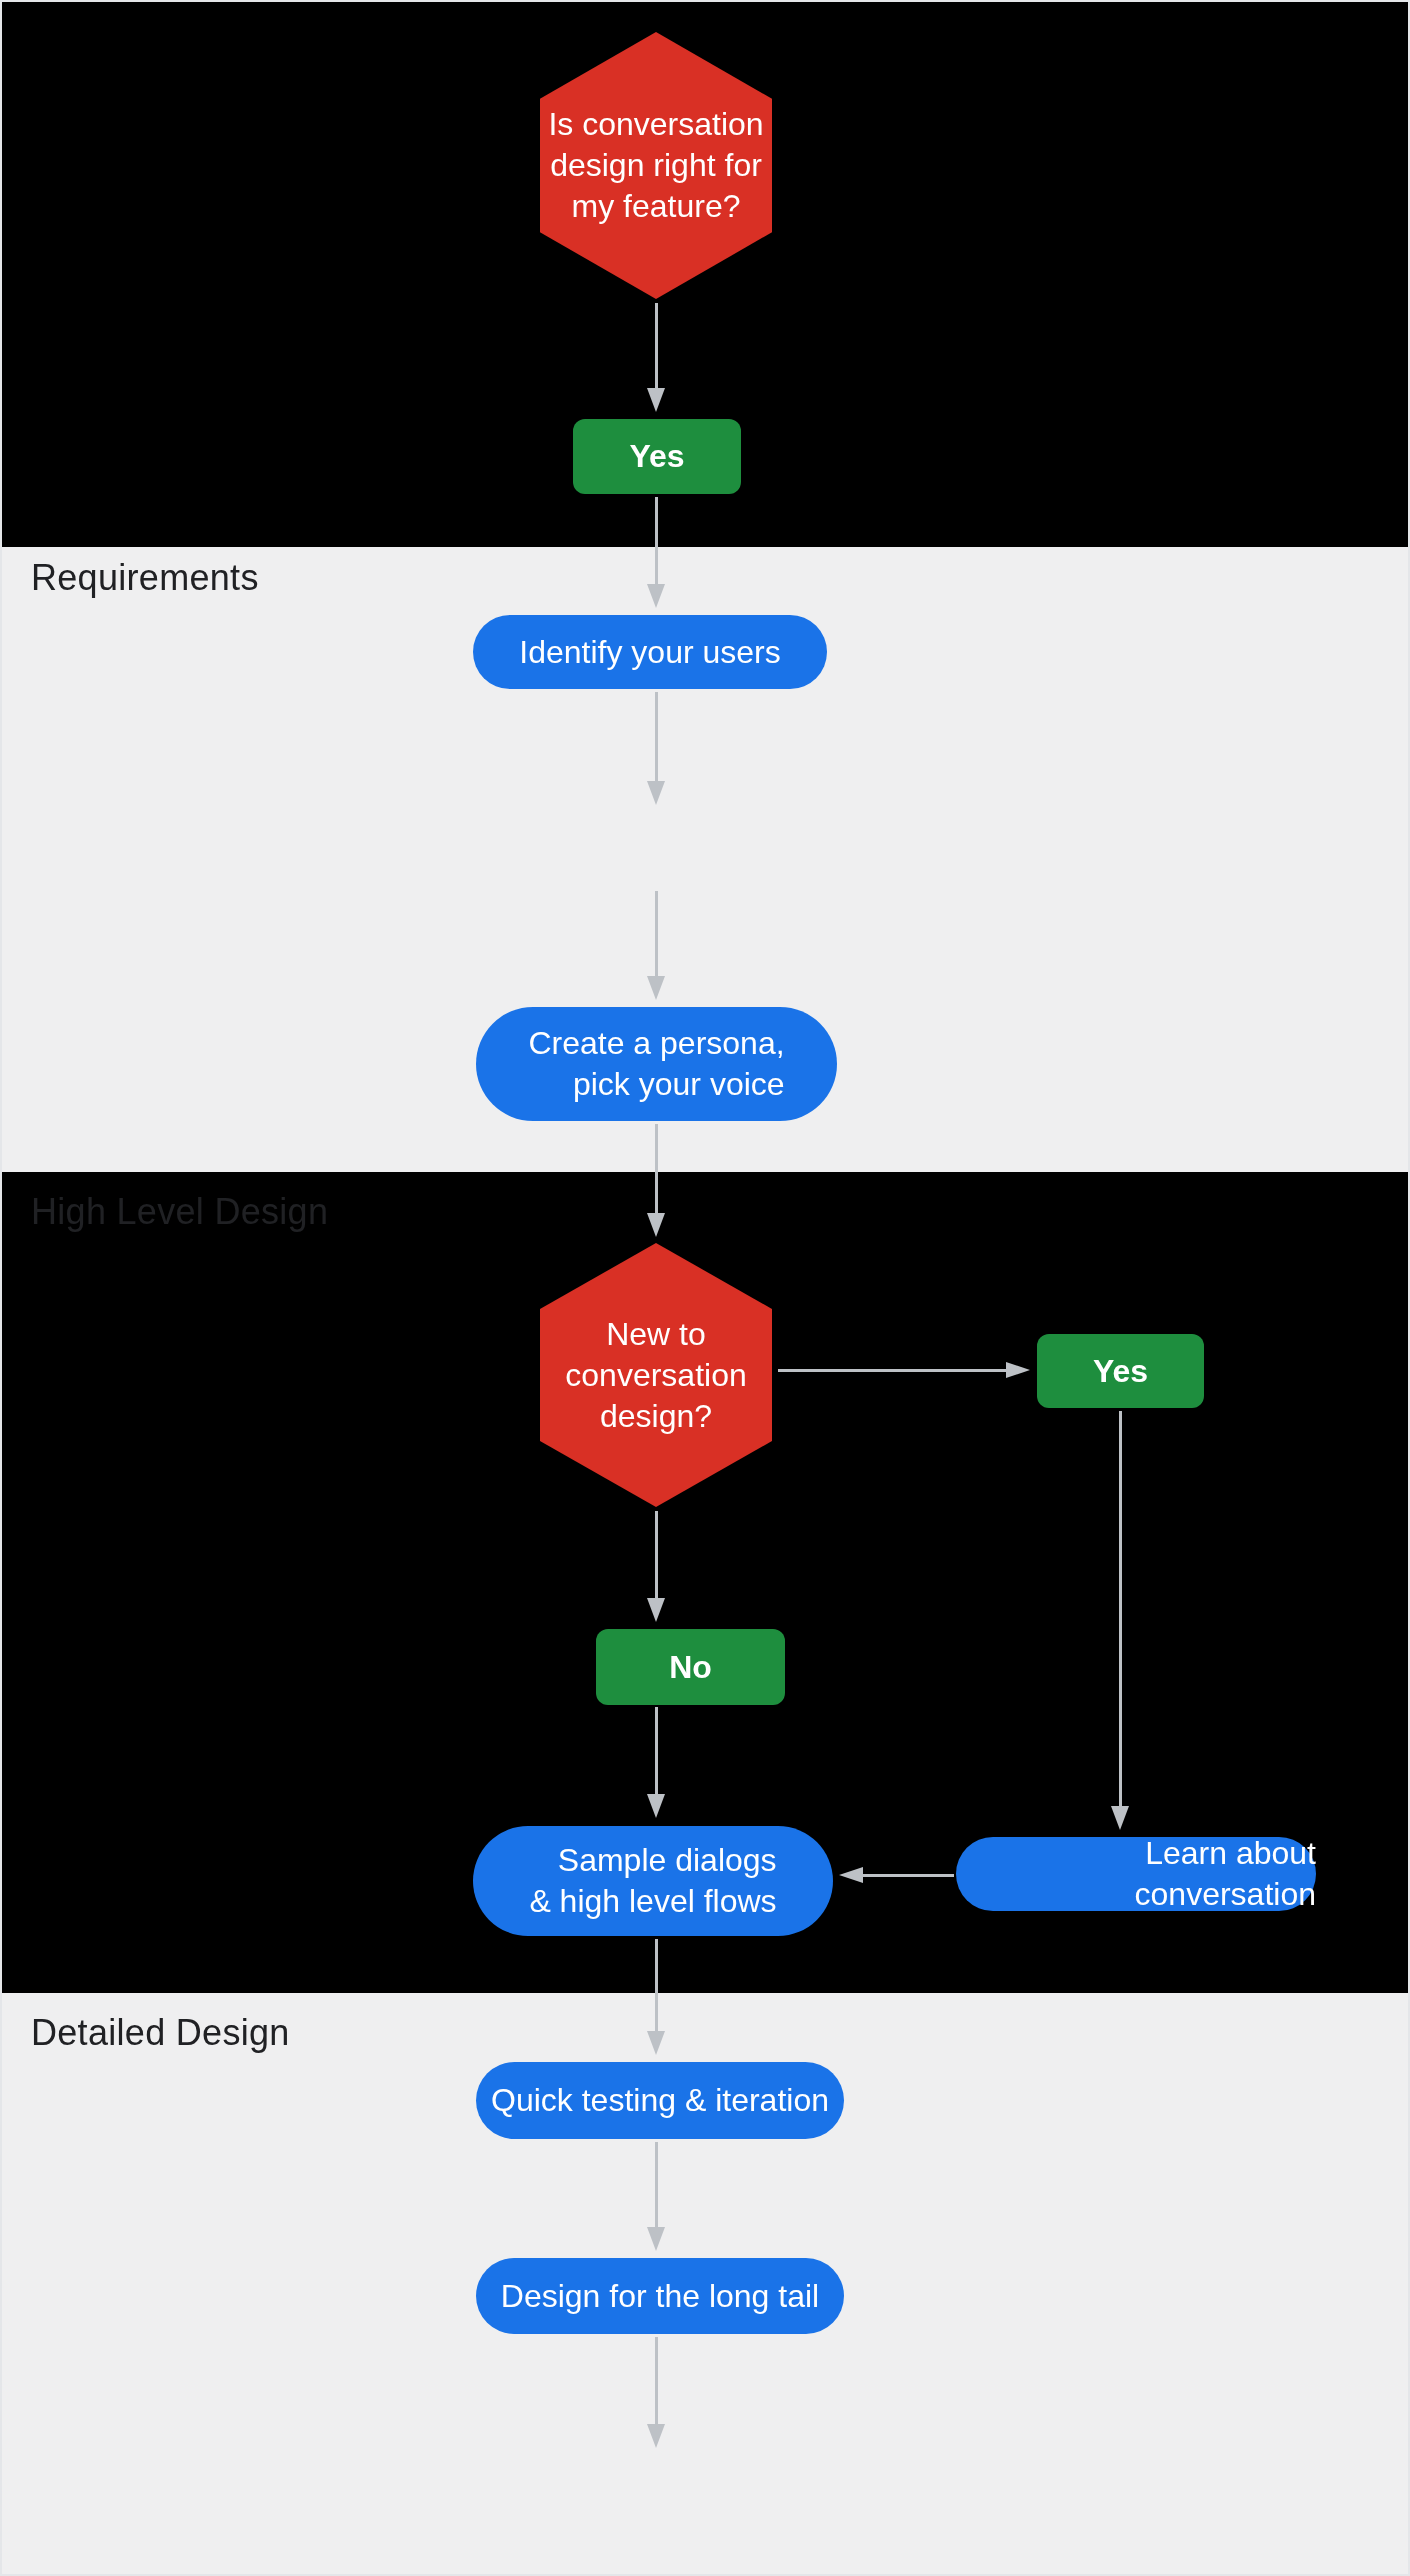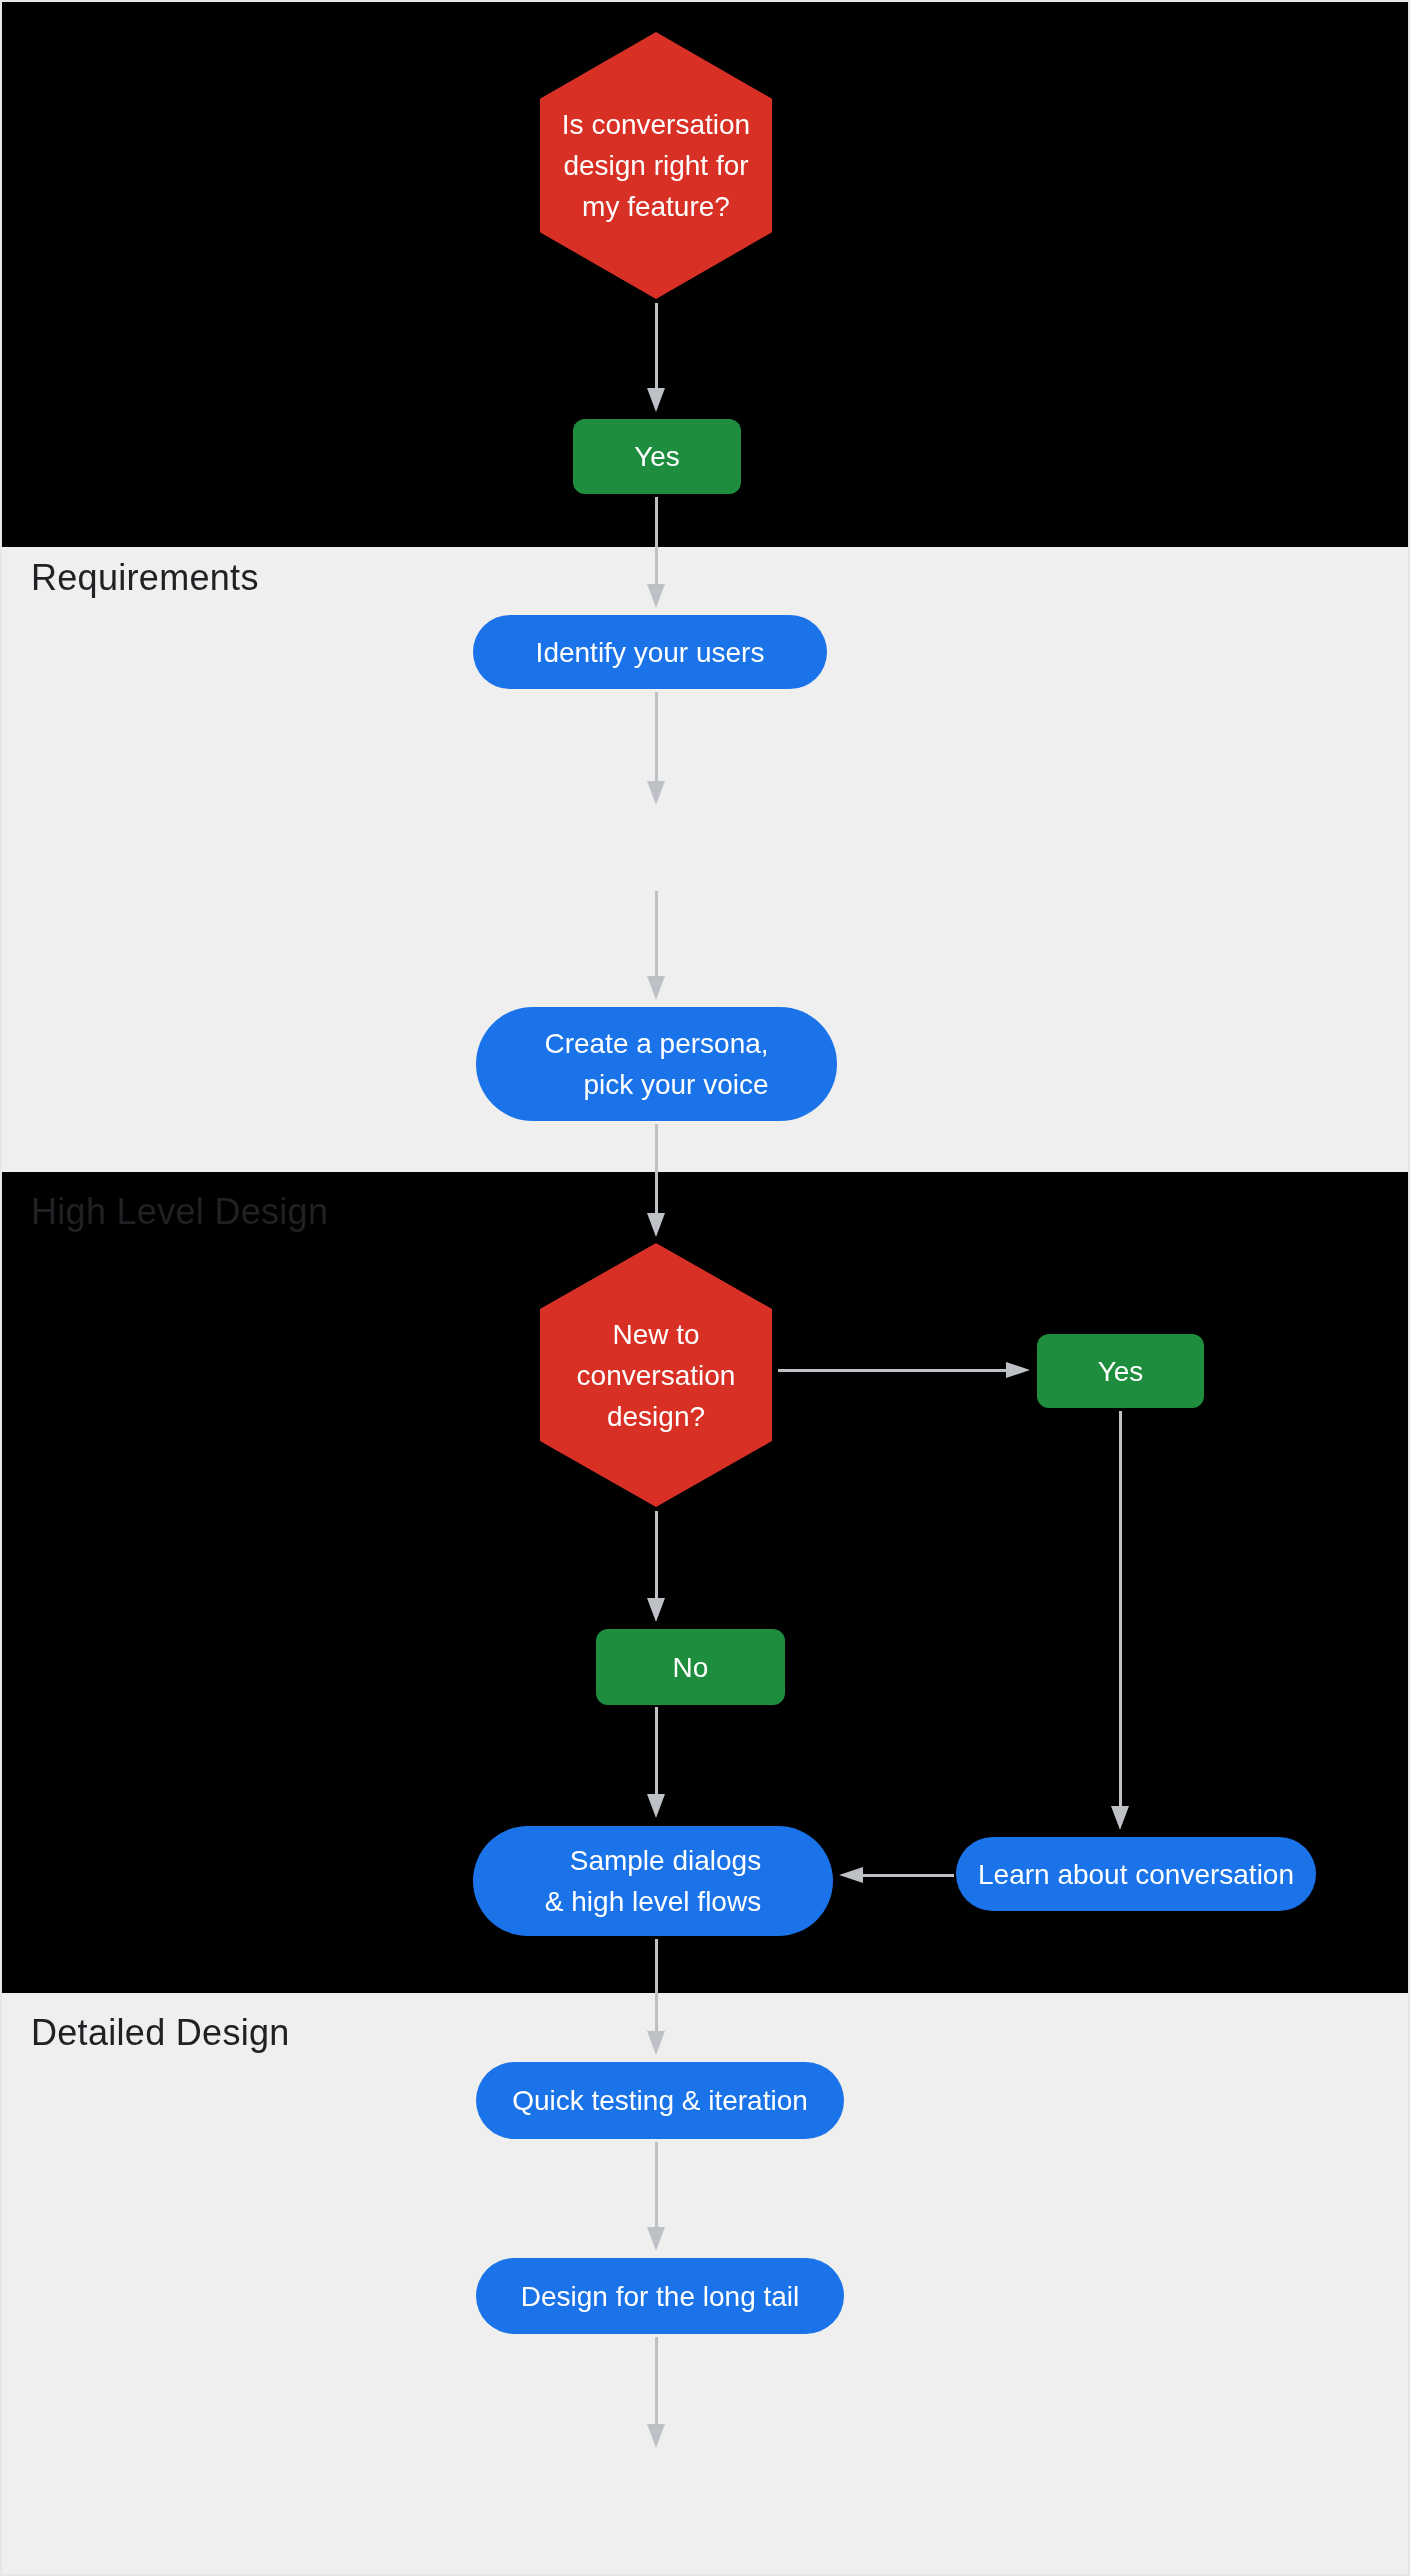--- a/index.html
+++ b/index.html
@@ -22,28 +22,28 @@
   }
   .section{position:absolute;left:0;width:100%;}
   .section-label{
     position:absolute;left:31px;
     font-size:36px;font-weight:400;color:var(--label-dark);
     letter-spacing:0.3px;
   }
   .node{
     position:absolute;display:flex;align-items:center;justify-content:center;
     text-align:center;color:var(--node-text);
-    font-size:28px;font-weight:500;line-height:41px;white-space:pre-line;
+    font-size:32px;font-weight:500;line-height:41px;white-space:pre-line;
   }
   .hex{
     background:var(--decision-red);
     clip-path:polygon(50% 0%,100% 25%,100% 75%,50% 100%,0% 75%,0% 25%);
   }
   .pill{background:var(--action-blue);border-radius:927px;text-align:right;}
-  .btn{background:var(--answer-green);border-radius:12px;}
+  .btn{background:var(--answer-green);border-radius:12px;font-weight:bold;}
   .arrow{position:absolute;display:flex;}
   .arrow-v{flex-direction:column;align-items:center;width:20.4px;}
   .arrow-h{flex-direction:row;align-items:center;height:16.7px;}
   .shaft-v{width:2.8px;flex:1;background:var(--arrow-gray);}
   .shaft-h{height:2.8px;flex:1;background:var(--arrow-gray);}
   .head-down{width:0;height:0;border-left:9.3px solid transparent;border-right:9.3px solid transparent;border-top:24px solid var(--arrow-gray);}
   .head-right{width:0;height:0;border-top:8.4px solid transparent;border-bottom:8.4px solid transparent;border-left:24px solid var(--arrow-gray);}
   .head-left{width:0;height:0;border-top:8.4px solid transparent;border-bottom:8.4px solid transparent;border-right:24px solid var(--arrow-gray);}
   .frame{position:absolute;inset:0;border:2.8px solid var(--frame-border);pointer-events:none;}
 </style>

